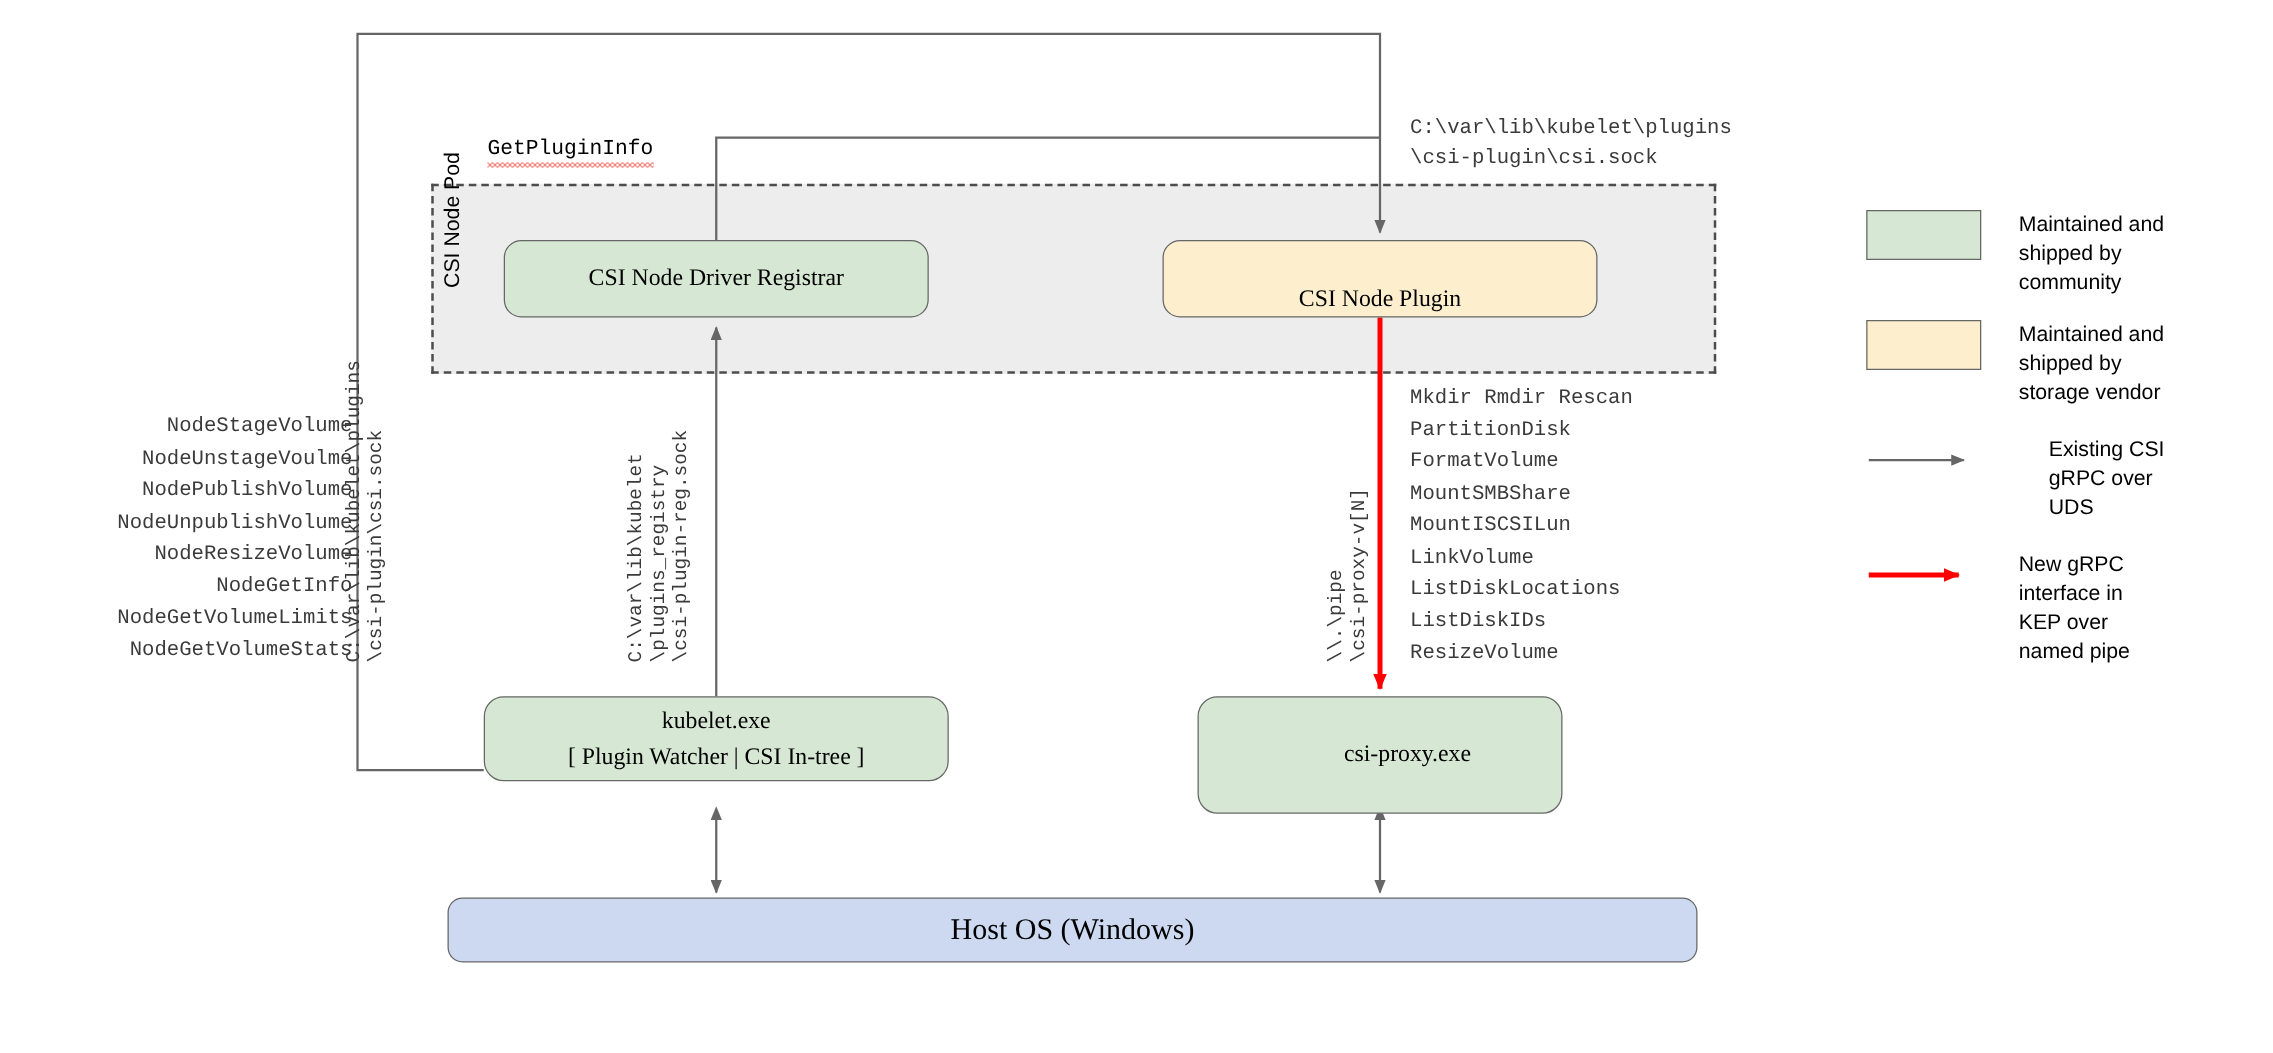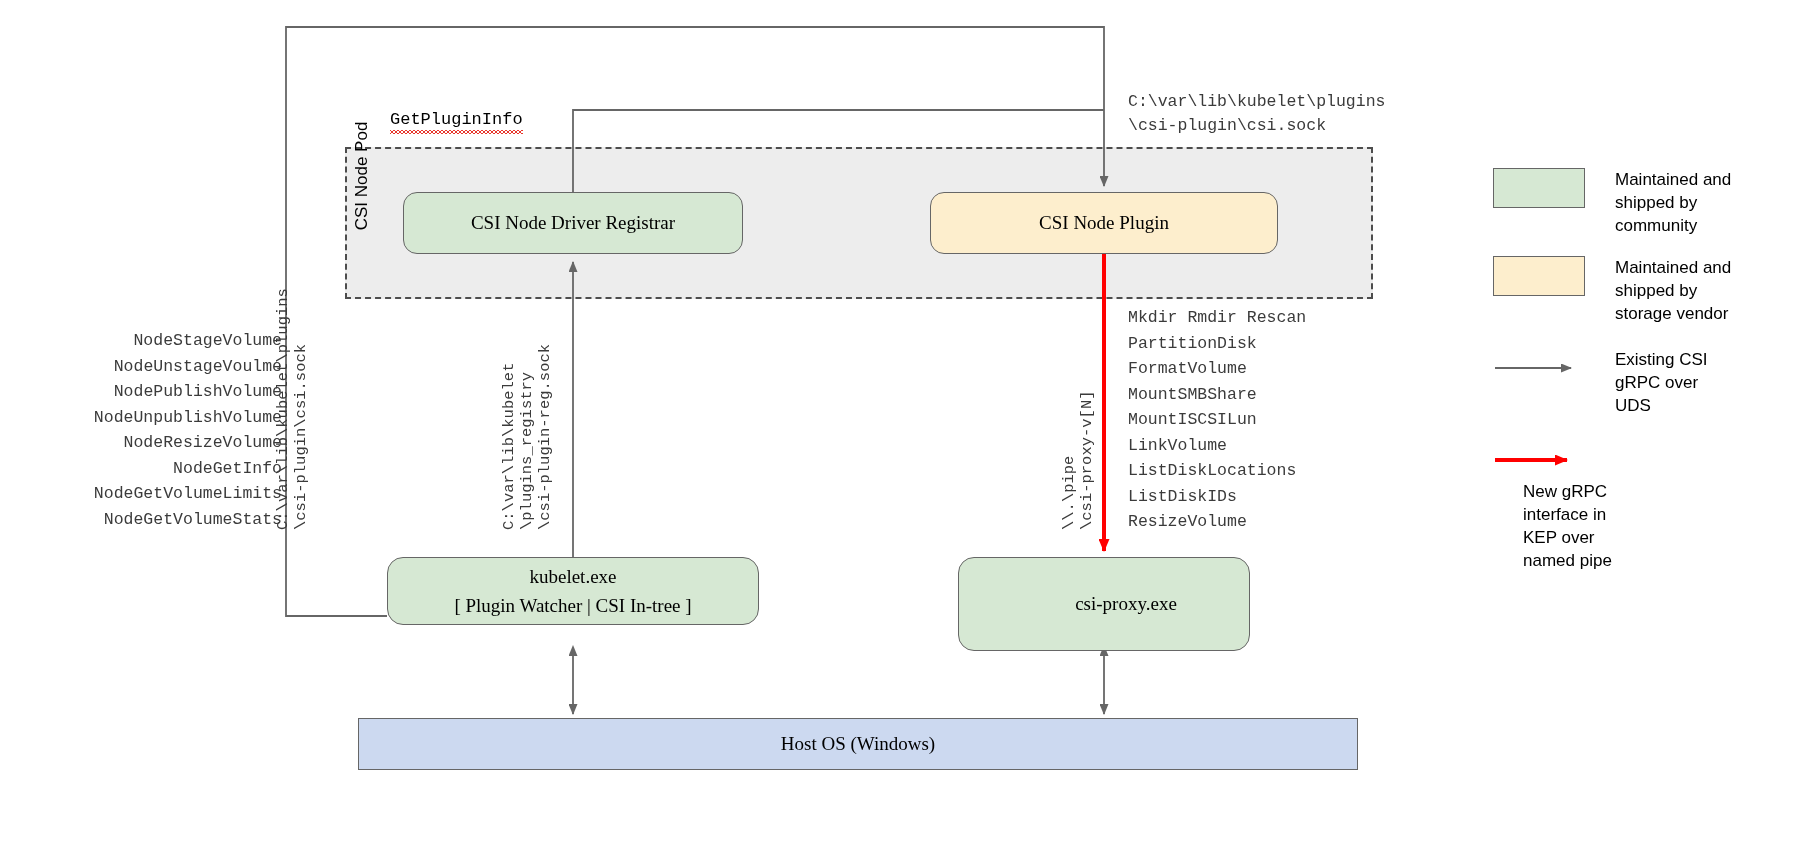--- a/index.html
+++ b/index.html
@@ -62,27 +62,27 @@
     color: #000000;
     text-align: center;
     line-height: 1.35;
     font-family: Liberation Serif, serif;
   }
   .green { background: #d6e8d3; }
   .yellow { background: #fdeecd; }
   .blue   { background: #ccd9f0; }
 
   #box-registrar { left: 403px;  top: 192px; width: 340px; height: 62px; }
-  #box-plugin    { left: 930px;  top: 192px; width: 348px; height: 62px; }
+  #box-plugin    { left: 930px;  top: 192px; width: 348px; height: 62px; justify-content: flex-end; }
   #box-kubelet   { left: 387px;  top: 557px; width: 372px; height: 68px;
                    border-radius: 16px; }
   #box-proxy     { left: 958px;  top: 557px; width: 292px; height: 94px;
                    border-radius: 16px; padding-left: 44px; }
   #box-hostos    { left: 358px;  top: 718px; width: 1000px; height: 52px;
-                   border-radius: 0; font-size: 19px; }
+                   border-radius: 12px; font-size: 24px; }
 
   .box-line2 { margin-top: 3px; }
 
   
   #wires {
     position: absolute;
     left: 0; top: 0;
     width: 1818px; height: 842px;
     pointer-events: none;
   }
@@ -191,22 +191,22 @@
   .legend-text {
     margin-left: 30px;
     font-size: 17px;
     line-height: 23px;
     color: #000;
     white-space: pre-line;
     padding-top: 0px;
   }
   #legend-row-community { left: 0px;  top: 0px; }
   #legend-row-vendor    { left: 0px;  top: 88px; }
-  #legend-row-uds       { left: 0px;  top: 180px; }
-  #legend-row-new       { left: 0px;  top: 272px; flex-direction: column; }
+  #legend-row-uds       { left: 0px;  top: 180px; gap: 24px; }
+  #legend-row-new       { left: 0px;  top: 272px; }
 </style>
 </head>
 <body>
 
 <div id="canvas">
 
   <div id="pod-container"></div>
   <div id="pod-label">
     <span>CSI Node Pod</span>
   </div>

